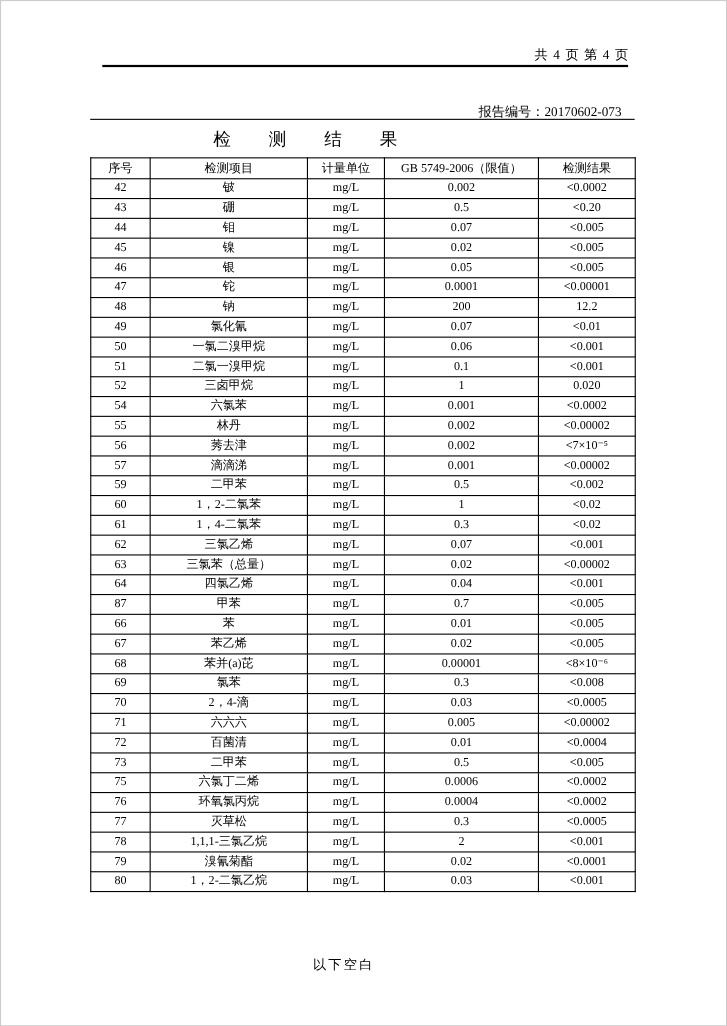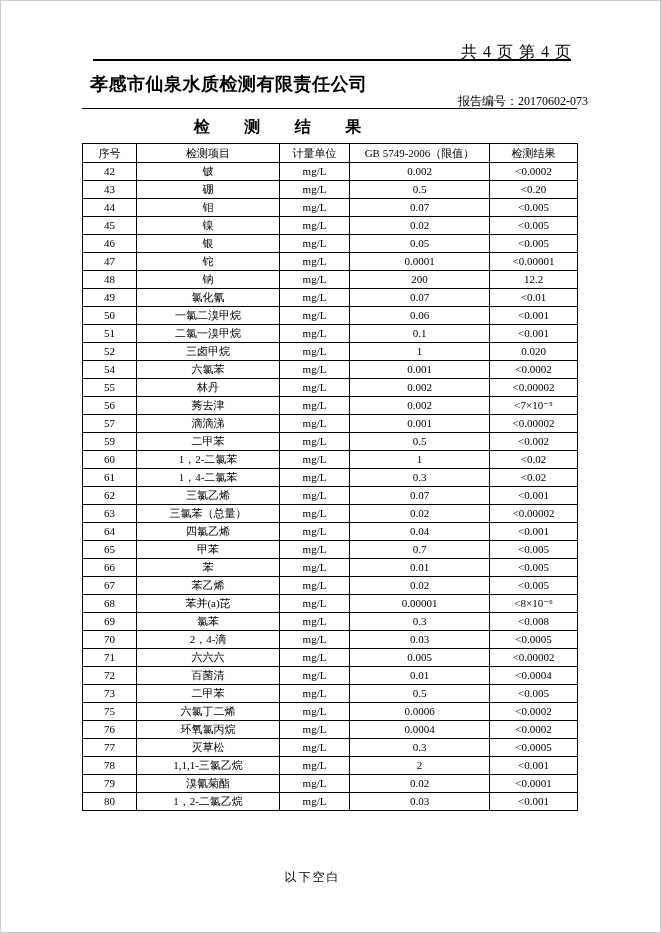--- a/index.html
+++ b/index.html
@@ -19,21 +19,21 @@
     inset: 0;
     width: 659px;
     height: 931px;
     border: 1px solid #cccccc;
     background: #ffffff;
   }
   .page-info {
     position: absolute;
     top: 41px;
     right: 88px;
-    font-size: 16px;
+    font-size: 12px;
     letter-spacing: 1px;
     white-space: nowrap;
   }
   .rule-top {
     position: absolute;
     top: 58px;
     left: 92px;
     width: 478px;
     height: 2px;
     background: #000;
@@ -47,38 +47,37 @@
     font-family: "Liberation Sans", "DejaVu Sans", sans-serif;
     letter-spacing: 0.5px;
     white-space: nowrap;
   }
   .report-no {
     position: absolute;
     top: 92px;
     left: 434px;
     font-size: 12px;
     white-space: nowrap;
-    margin-left: 23px;
   }
   .rule-mid {
     position: absolute;
     top: 107px;
     left: 81px;
     width: 495px;
     height: 1px;
     background: #000;
   }
   .title {
     position: absolute;
     top: 116px;
     left: 0;
     width: 553px;
     text-align: center;
     font-size: 16px;
-    font-weight: bold;
+    font-weight: normal;
     font-family: "Liberation Sans", "DejaVu Sans", sans-serif;
     letter-spacing: 15px;
     text-indent: 15px;
     white-space: nowrap;
   }
   table.results {
     position: absolute;
     top: 142px;
     left: 81px;
     width: 495px;
@@ -122,21 +121,20 @@
 </style>
 </head>
 <body>
 
 <div class="page">
 
   <div class="page-info">共 4 页  第 4 页</div>
 
   <div class="rule-top"></div>
 
-  <div class="company">孝感市仙泉水质检测有限责任公司</div>
 
   <div class="report-no">
     <span>报告编号：</span><span>20170602-073</span>
   </div>
 
   <div class="rule-mid"></div>
 
   <div class="title">检 测 结 果</div>
 
   <table class="results">
@@ -298,21 +296,21 @@
           <td>&lt;0.00002</td>
         </tr>
         <tr>
           <td>64</td>
           <td>四氯乙烯</td>
           <td>mg/L</td>
           <td>0.04</td>
           <td>&lt;0.001</td>
         </tr>
         <tr>
-          <td>65</td>
+          <td>87</td>
           <td>甲苯</td>
           <td>mg/L</td>
           <td>0.7</td>
           <td>&lt;0.005</td>
         </tr>
         <tr>
           <td>66</td>
           <td>苯</td>
           <td>mg/L</td>
           <td>0.01</td>

